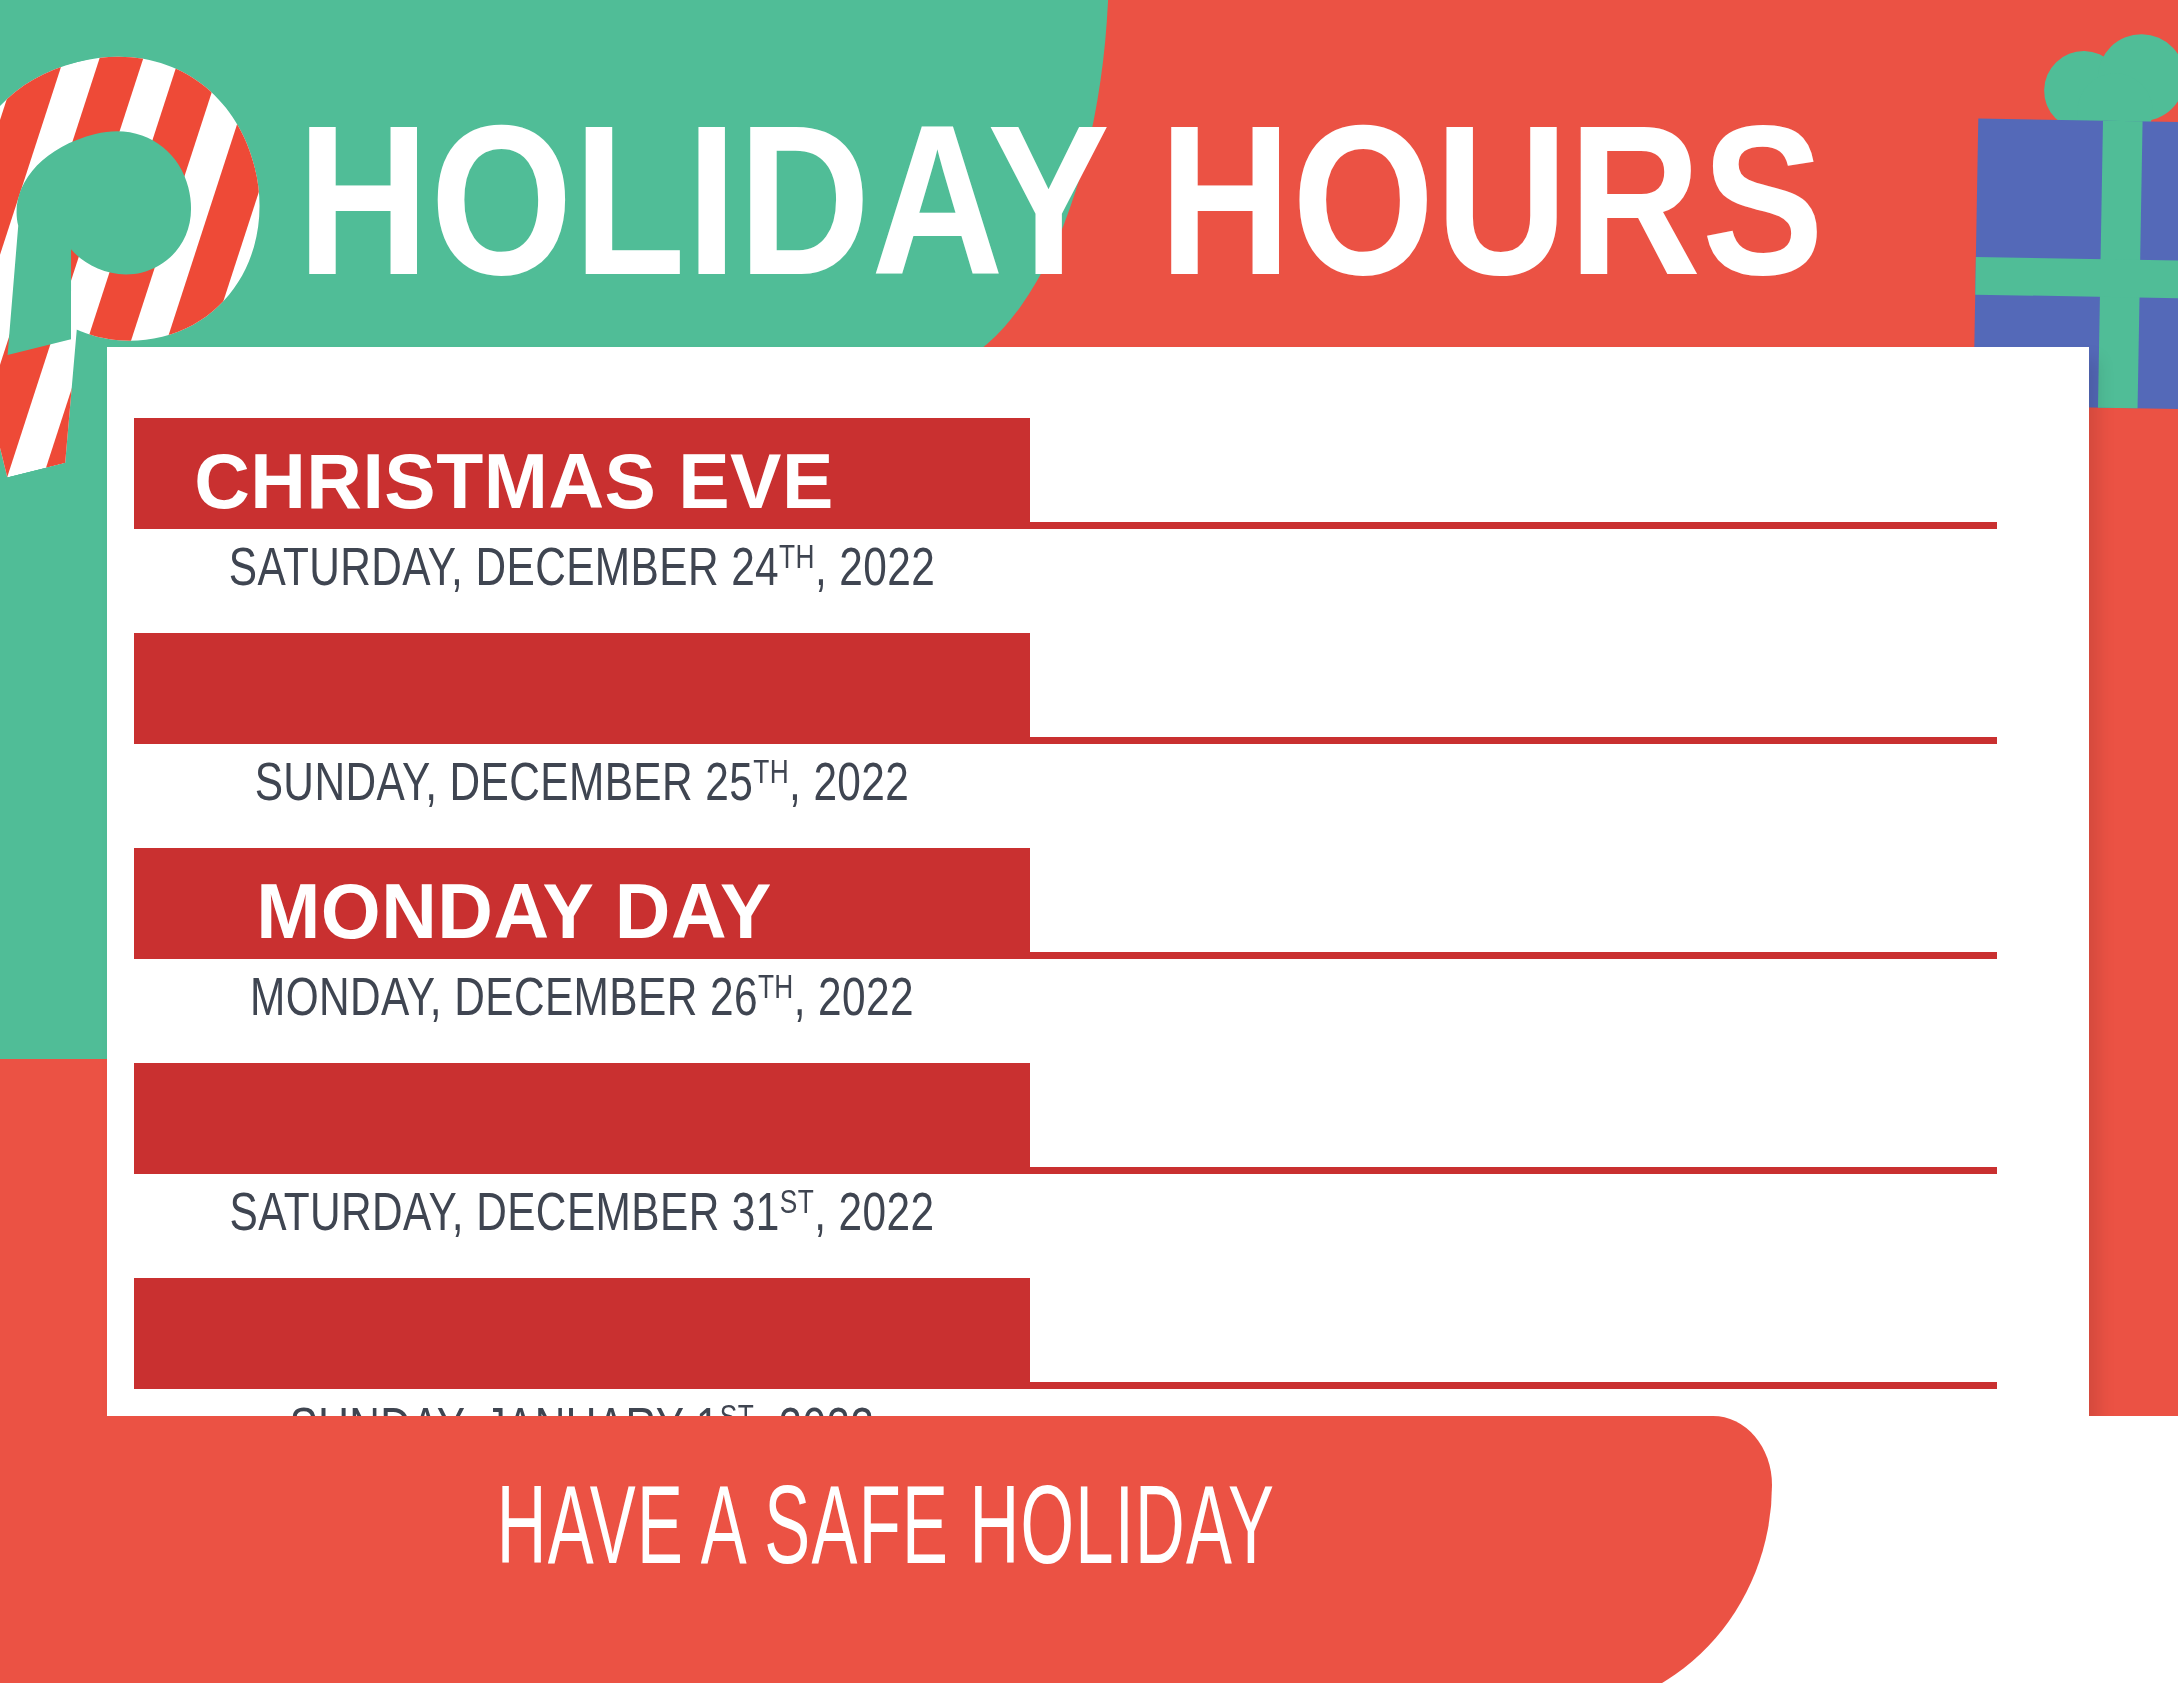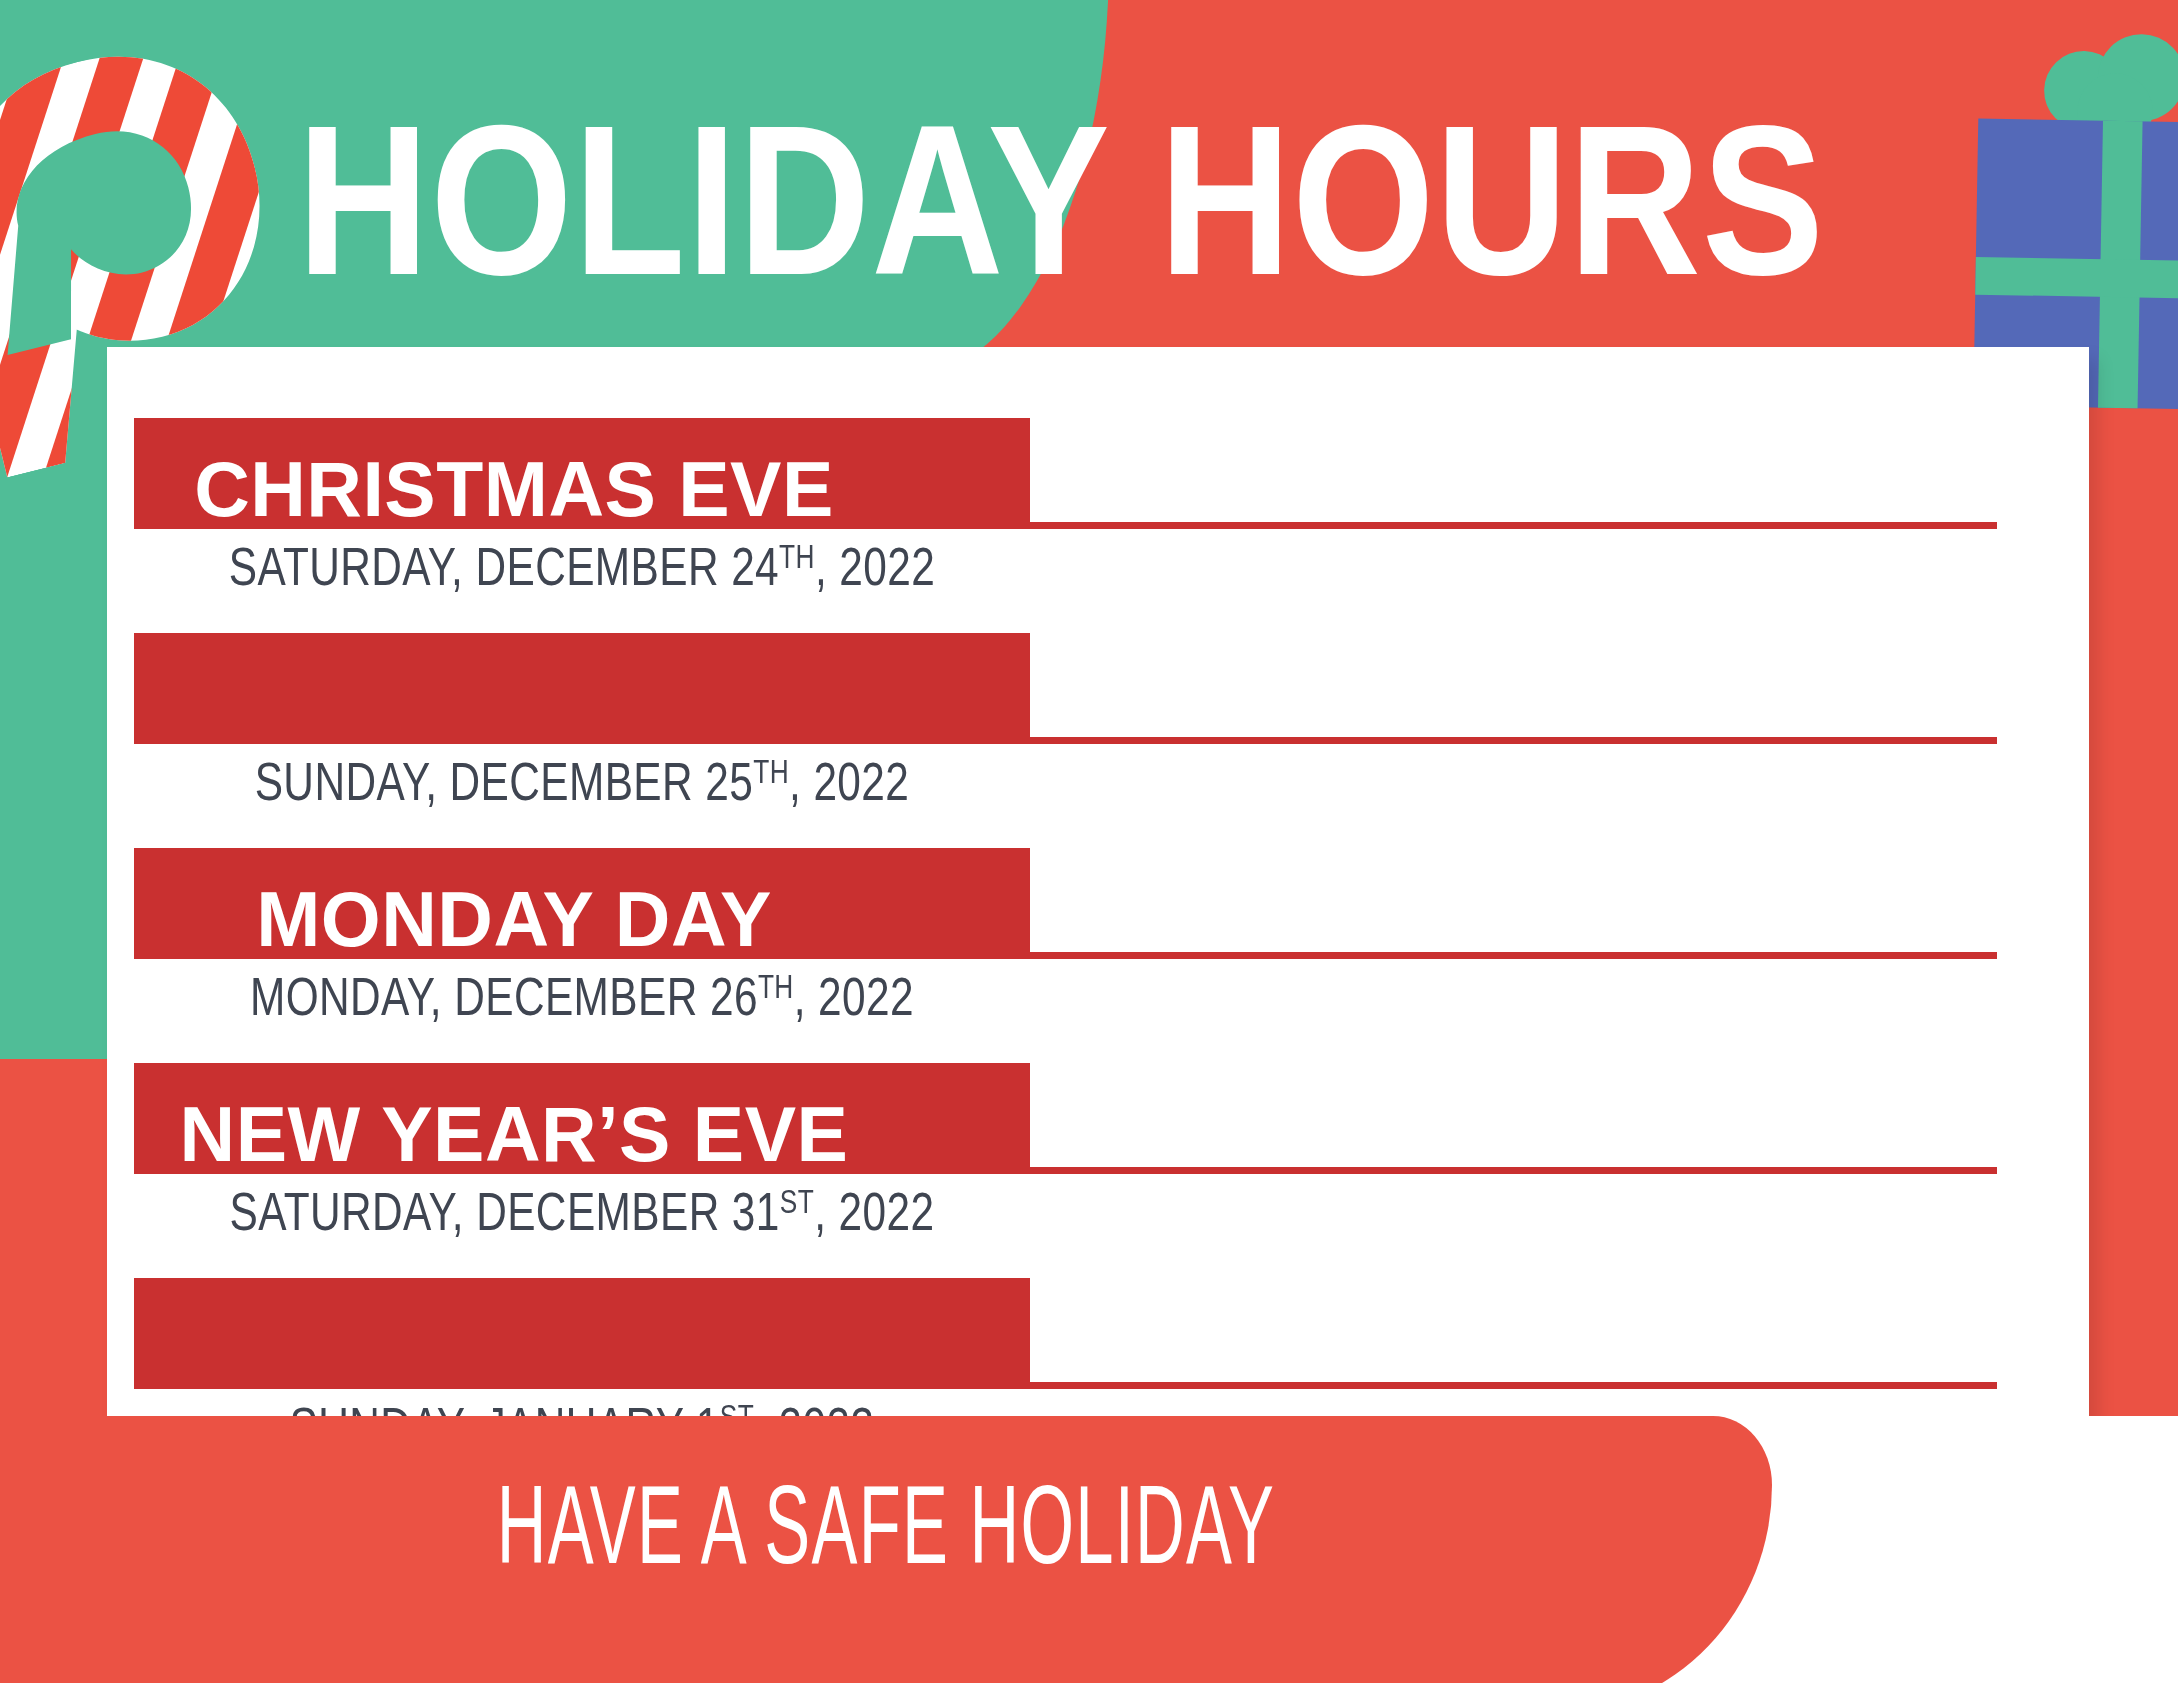--- a/index.html
+++ b/index.html
@@ -143,21 +143,21 @@
     position: absolute;
     left: 27px;
     top: 0;
     width: 896px;
     height: 111px;
     background: #C93030;
   }
   .row-name {
     position: absolute;
     left: 27px;
-    top: 18px;
+    top: 10px;
     width: 760px;
     height: 111px;
     line-height: 107px;
     text-align: center;
     color: #ffffff;
     font-size: 77px;
     font-weight: 700;
     letter-spacing: 0.5px;
     white-space: nowrap;
     font-family: "Liberation Sans", sans-serif;
@@ -275,21 +275,20 @@
 
       <div class="row" style="top:501px;">
         <div class="row-band"></div>
         <div class="row-name">MONDAY DAY</div>
         <div class="row-rule"></div>
         <div class="row-date"><span>MONDAY, DECEMBER 26</span><sup>TH</sup><span>, 2022</span></div>
       </div>
 
       <div class="row" style="top:716px;">
         <div class="row-band"></div>
-        <div class="row-name">NEW YEAR’S EVE</div>
         <div class="row-rule"></div>
         <div class="row-date"><span>SATURDAY, DECEMBER 31</span><sup>ST</sup><span>, 2022</span></div>
       </div>
 
       <div class="row" style="top:931px;">
         <div class="row-band"></div>
         <div class="row-rule"></div>
         <div class="row-date"><span>SUNDAY, JANUARY 1</span><sup>ST</sup><span>, 2023</span></div>
       </div>
 

